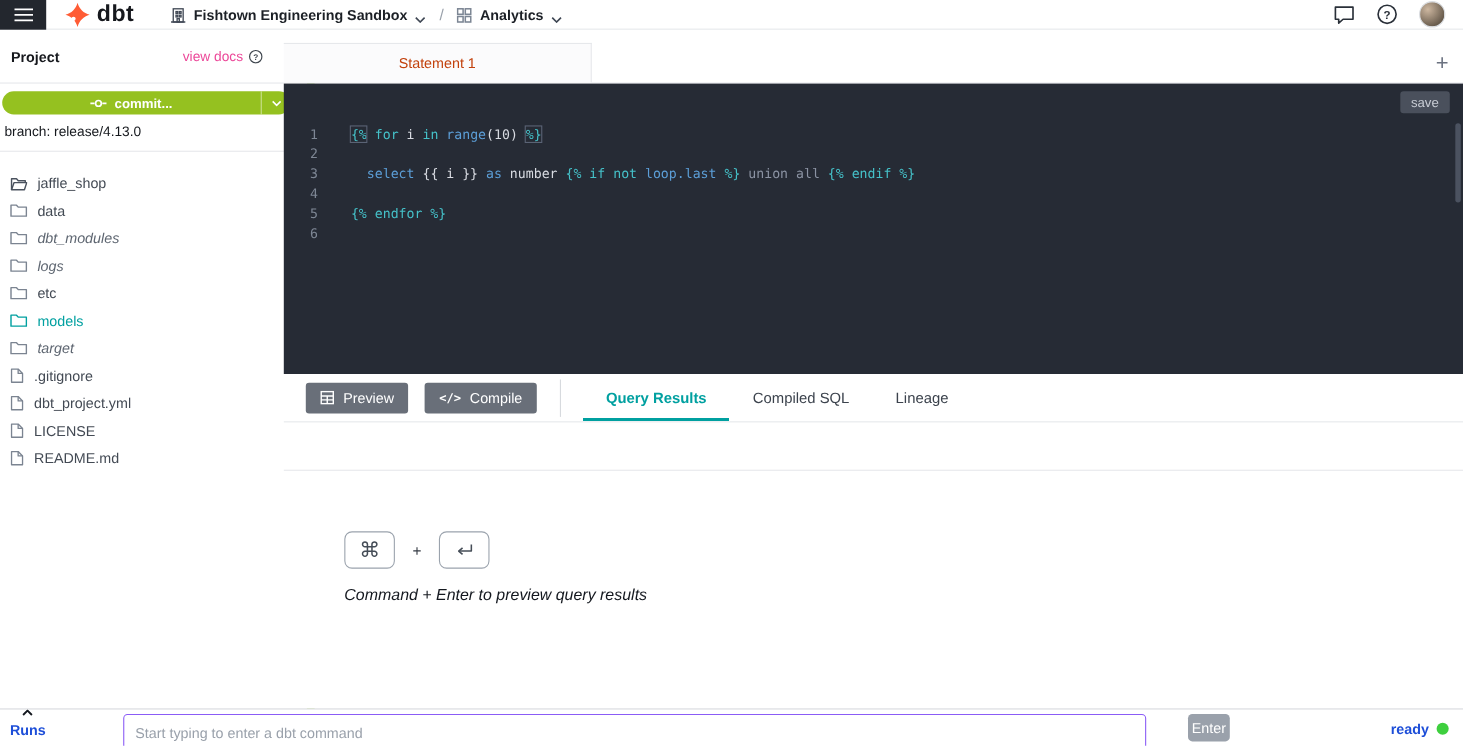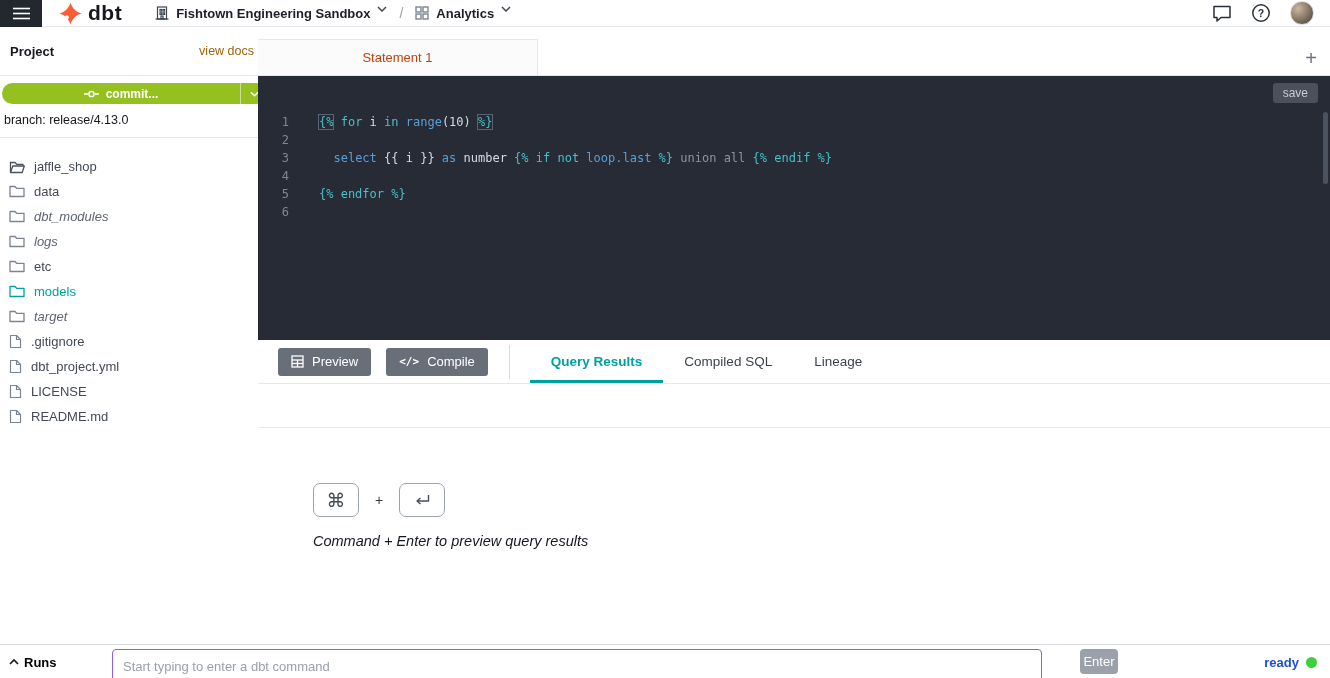--- a/index.html
+++ b/index.html
@@ -7,36 +7,36 @@
   body { font-family:"Liberation Sans",sans-serif; background:#fff; overflow:hidden; }
   .app { position:relative; width:1330px; height:678px; background:#fff; }
 
   
   .topbar { position:absolute; top:0; left:0; right:0; height:27px; background:#fff;
             border-bottom:1px solid #e6e8eb; display:flex; align-items:center; z-index:5; }
   .hamburger { width:42px; height:27px; background:#23272e; display:flex; align-items:center;
                justify-content:center; cursor:pointer; flex:0 0 auto; }
   .brand { display:flex; align-items:center; margin-left:17px; }
   .brand-text { font-size:21px; font-weight:700; color:#16181d; margin-left:6px; letter-spacing:.5px; line-height:1; transform:translateY(-1px); }
-  .picker { display:flex; align-items:flex-start; gap:7px; cursor:pointer; }
+  .picker { display:flex; align-items:flex-end; gap:7px; cursor:pointer; }
   .picker-label { font-size:13px; font-weight:700; color:#1c2026; }
   .acct { margin-left:33px; }
   .tb-slash { margin:0 12px; color:#9aa1ab; font-size:14px; }
   .tb-right { margin-left:auto; margin-right:16px; display:flex; align-items:center; gap:19px; }
   .avatar { width:24px; height:24px; border-radius:50%;
             background:radial-gradient(circle at 32% 30%, #cdb7a0, #6a5d4e 72%, #4c453c); border:1px solid #d9dce0; }
 
   
   .sidebar { position:absolute; top:27px; left:0; width:286px; bottom:20px; background:#fff;
-             border-right:4px solid #84cc16; }
+             border-right:7px solid #84cc16; }
   .sb-header { height:49px; border-bottom:1px solid #e6e8eb; display:flex; align-items:center;
                padding:0 10px; position:relative; }
   .sb-title { font-size:13px; font-weight:700; color:#16181d; }
-  .view-docs { margin-left:auto; display:flex; align-items:center; gap:5px;
-               font-size:12.5px; color:#a16207; cursor:pointer; }
+  .view-docs { margin-left:auto; margin-right:30px; display:flex; align-items:center; gap:5px;
+               font-size:12.5px; color:#ec4899; cursor:pointer; }
   .kebab { position:absolute; right:10px; top:14px; cursor:pointer; padding:2px; }
   .sb-git { padding:7px 0 10px 2px; border-bottom:1px solid #e6e8eb; }
   .commit-btn { display:flex; align-items:stretch; height:21px; width:calc(100% - 15px);
                 background:#95c120; border:none; border-radius:11px; color:#fff; cursor:pointer; overflow:hidden; }
   .commit-main { flex:1; display:flex; align-items:center; justify-content:center; gap:7px;
                  font-size:12px; font-weight:700; color:#fff; }
   .commit-caret { width:27px; border-left:1px solid rgba(255,255,255,.5); display:flex;
                   align-items:center; justify-content:center; }
   .branch { margin-top:9px; padding-left:2px; font-size:12.5px; color:#15181d; }
   .tree { padding-top:16px; }
@@ -92,21 +92,21 @@
   .key { width:46px; height:34px; border:1px solid #9ba3ad; border-radius:7px; display:flex;
          align-items:center; justify-content:center; color:#454d57; background:#fff; }
   .key-cmd { font-size:19px; font-family:"DejaVu Sans",sans-serif; }
   .keys-plus { font-size:14px; color:#353b44; }
   .hint { margin-top:16px; font-style:italic; font-size:14.5px; color:#14181f; }
 
   
   .bottombar { position:absolute; left:0; right:0; bottom:0; height:34px; background:#fff;
                border-top:1px solid #d7dade; z-index:5; }
   .runs { position:absolute; left:9px; top:0; height:34px; display:flex; align-items:center;
-          gap:5px; font-size:13px; font-weight:700; color:#000000; cursor:pointer; }
+          gap:5px; font-size:13px; font-weight:700; color:#1d4ed8; cursor:pointer;flex-direction:column; }
   .cmd-input { position:absolute; left:112px; top:4px; width:930px; height:25px;
                border:1px solid #8b5cf6; border-radius:4px; padding:16px 10px; font-size:13px;
                color:#20242b; outline:none; font-family:"Liberation Sans",sans-serif; }
   .cmd-input::placeholder { color:#9aa1ab; }
   .enter-btn { position:absolute; left:1060px; top:4px; width:38px; height:25px; background:#9aa1ab;
                color:#fff; border:none; border-radius:4px; font-size:13px; cursor:pointer;margin-left:20px; }
   .status { position:absolute; right:13px; top:0; height:34px; display:flex; align-items:center; gap:7px; }
   .status-label { font-size:13px; font-weight:700; color:#1d4ed8; }
   .status-dot { width:11px; height:11px; border-radius:50%; background:#3ecf3e; }
 

